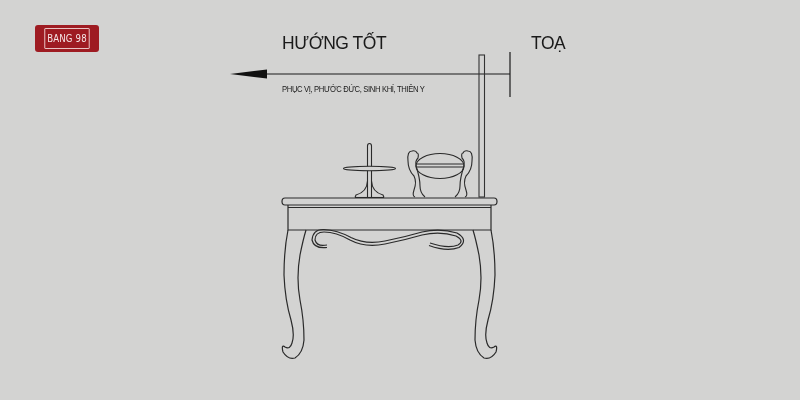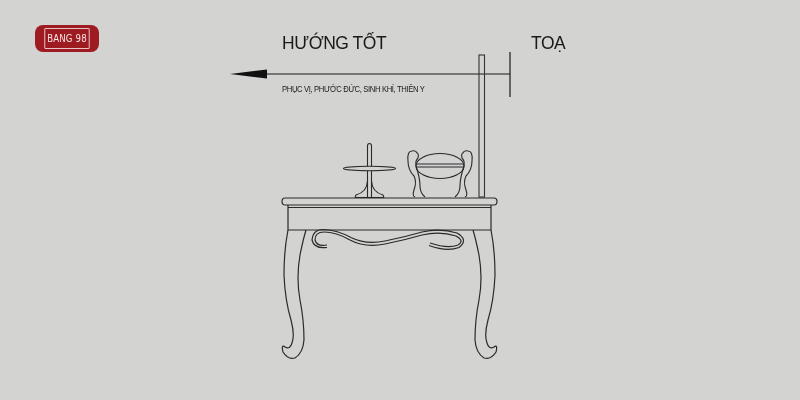--- a/index.html
+++ b/index.html
@@ -17,21 +17,21 @@
       height: 400px;
       background: #d3d3d2;
     }
     .logo {
       position: absolute;
       left: 35px;
       top: 25px;
       width: 64px;
       height: 27px;
       background: #9e1b22;
-      border-radius: 8px;
+      border-radius: 3px;
       box-sizing: border-box;
       padding: 3px;
     }
     .logo-inner {
       width: 100%;
       height: 100%;
       border: 1px solid #f1d9d9;
       border-radius: 1px;
       box-sizing: border-box;
       display: flex;

